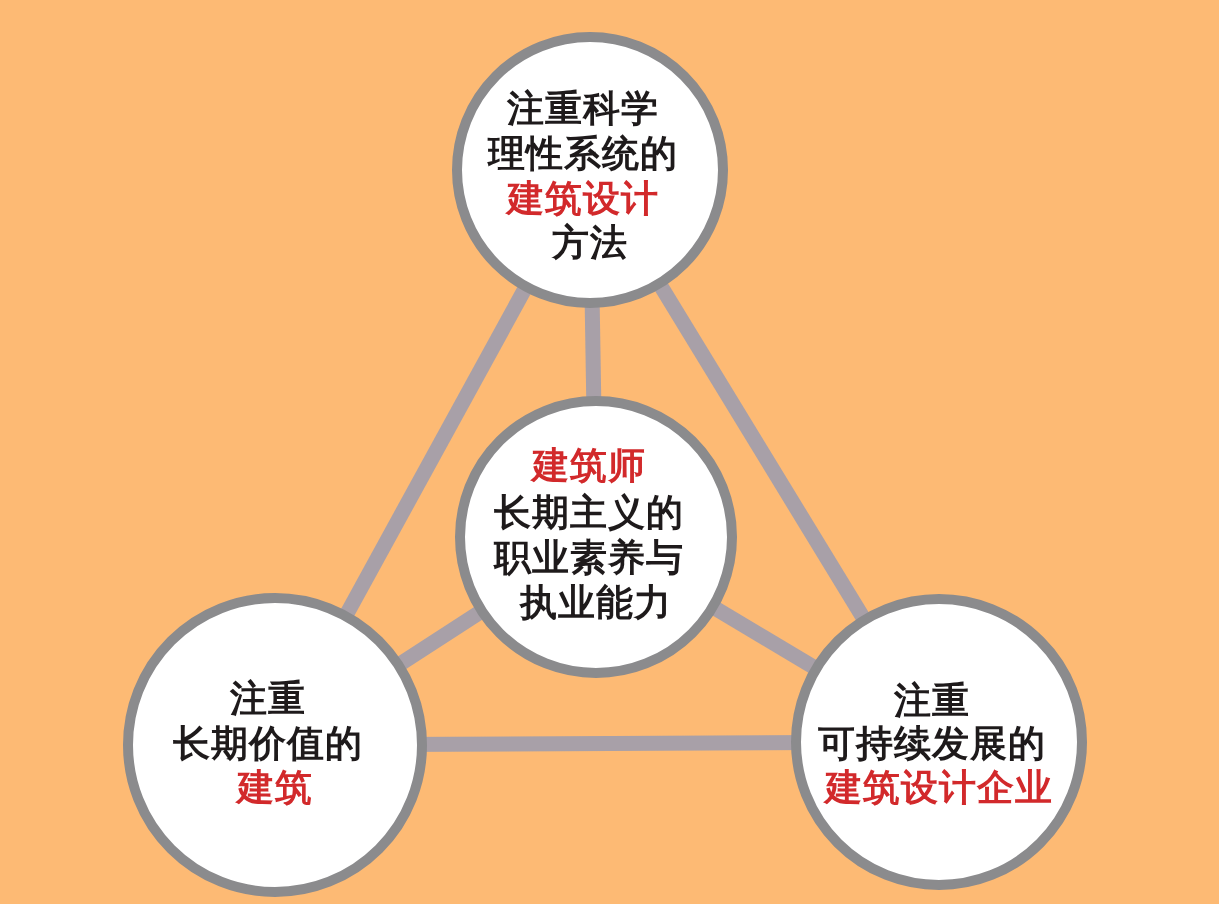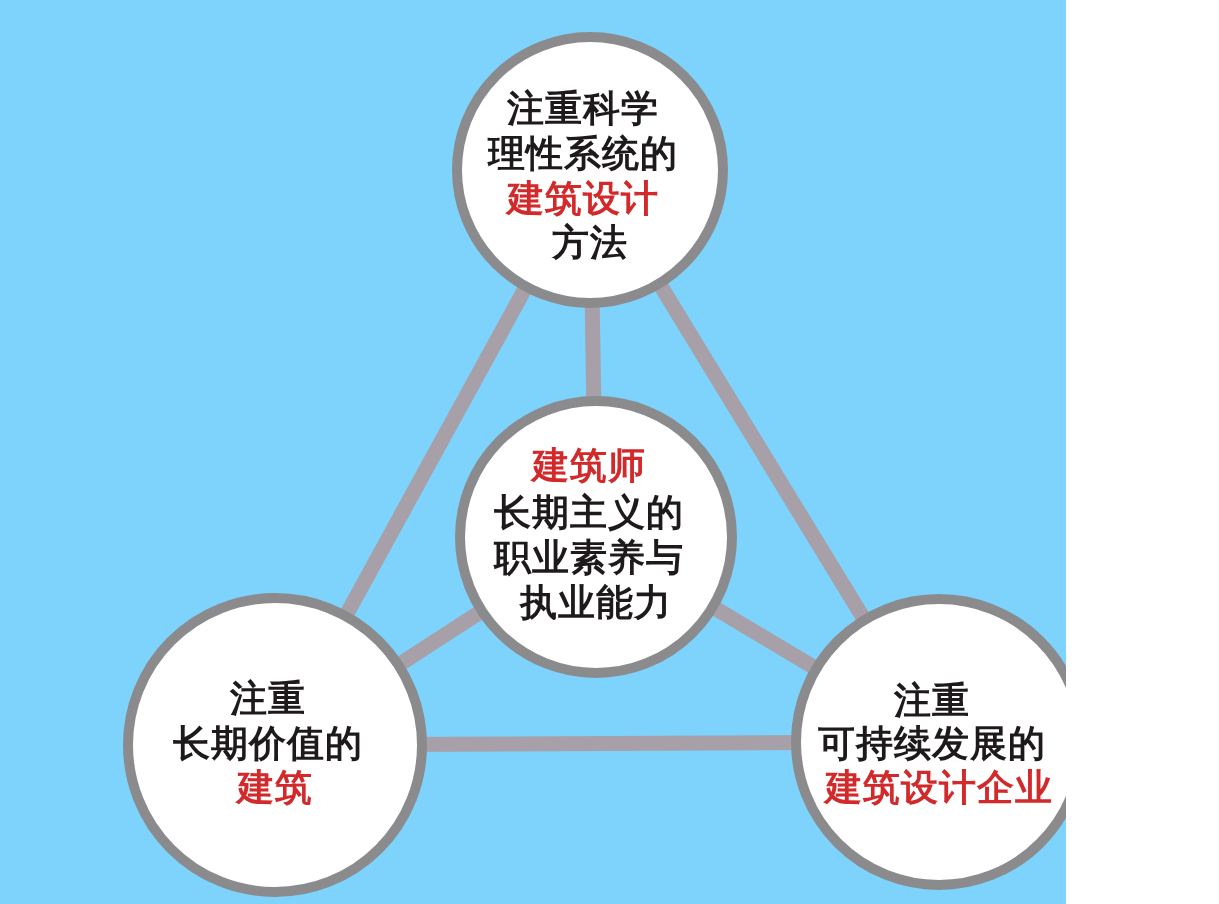--- a/index.html
+++ b/index.html
@@ -2,23 +2,23 @@
 <html><head>
 <meta charset="utf-8">
 <style>
   html, body {
     margin: 0;
     padding: 0;
     background: #ffffff;
   }
   .stage {
     position: relative;
-    width: 1066px;
+    width: 1219px;
     height: 904px;
-    background: #7dd3fc;
+    background: #fdba74;
     overflow: hidden;
   }
   svg {
     display: block;
   }
   .node-text {
     font-family: "DejaVu Sans", sans-serif;
     font-weight: bold;
     font-size: 37px;
     letter-spacing: 1px;

